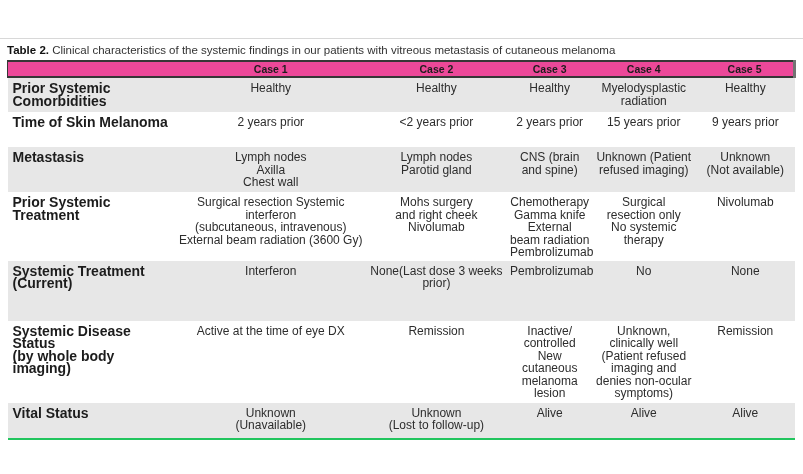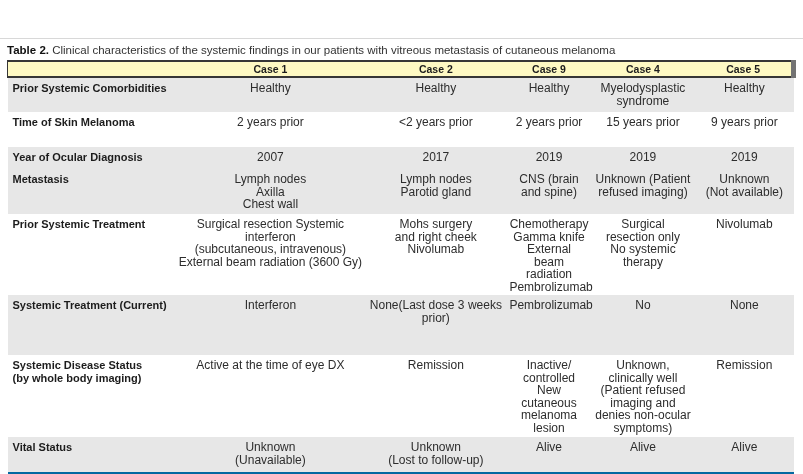--- a/index.html
+++ b/index.html
@@ -27,51 +27,51 @@
   .title .title-prefix { font-weight: bold; color: #111111; }
   table.clinical {
     position: absolute;
     left: 7px;
     top: 21px;
     width: 789px;
     border-collapse: collapse;
     table-layout: fixed;
   }
   thead th {
-    background: #fef9c3;
+    background: #ec4899;
     border-top: 2px solid #363636;
     border-bottom: 2px solid #363636;
     font-size: 10.5px;
     font-weight: bold;
     color: #1c1c1c;
     height: 16px;
     text-align: center;
     vertical-align: middle;
     padding: 1px 2px;
   }
   thead th:first-child { border-left: 1px solid #363636; }
-  thead th:last-child  { border-right: 5px solid #737373; }
+  thead th:last-child  { border-right: 3px solid #737373; }
   tbody td {
     vertical-align: top;
     text-align: center;
     font-size: 12px;
     line-height: 12.5px;
     color: #2d2d2d;
     padding: 4px 2px 2px 2px;
     white-space: pre-line;
   }
   tbody td.row-label {
     text-align: left;
     font-weight: bold;
-    font-size: 11px;
+    font-size: 14px;
     color: #1c1c1c;
     padding-left: 5px;
   }
   tbody tr.alt { background: #e7e7e7; }
-  tbody tr:last-child td { border-bottom: 2px solid #0369a1; }
+  tbody tr:last-child td { border-bottom: 2px solid #22c55e; }
   tr.h35 { height: 35px; } tr.h23 { height: 35px; } tr.h22 { height: 22px; }
   tr.h30 { height: 30px; } tr.h45 { height: 45px; } tr.h75 { height: 66px; }
   tr.h48 { height: 60px; } tr.h97 { height: 82px; } tr.h36 { height: 36px; }
   .footnote {
     position: absolute;
     left: 7px;
     top: 453px;
     font-size: 10px;
     color: #333333;
   }
@@ -90,50 +90,42 @@
         <col style="width:18.2%">
       <col style="width:10.6%">
         <col style="width:13.3%">
         <col style="width:12.5%">
     </colgroup>
     <thead>
       <tr>
         <th></th>
         <th>Case 1</th>
         <th>Case 2</th>
-        <th>Case 9</th>
+        <th>Case 3</th>
         <th>Case 4</th>
         <th>Case 5</th>
       </tr>
     </thead>
     <tbody>
       <tr class="alt h35">
         <td class="row-label">Prior Systemic Comorbidities</td>
         <td>Healthy</td>
         <td>Healthy</td>
         <td>Healthy</td>
         <td>Myelodysplastic
-syndrome</td>
+radiation</td>
         <td>Healthy</td>
       </tr>
       <tr class="h23">
         <td class="row-label">Time of Skin Melanoma</td>
         <td>2 years prior</td>
         <td>&lt;2 years prior</td>
         <td>2 years prior</td>
         <td>15 years prior</td>
         <td>9 years prior</td>
-      </tr>
-      <tr class="alt h22">
-        <td class="row-label">Year of Ocular Diagnosis</td>
-        <td>2007</td>
-        <td>2017</td>
-        <td>2019</td>
-        <td>2019</td>
-        <td>2019</td>
       </tr>
       <tr class="alt h45">
         <td class="row-label">Metastasis</td>
         <td>Lymph nodes
 Axilla
 Chest wall</td>
         <td>Lymph nodes
 Parotid gland</td>
         <td>CNS (brain
 and spine)</td>

